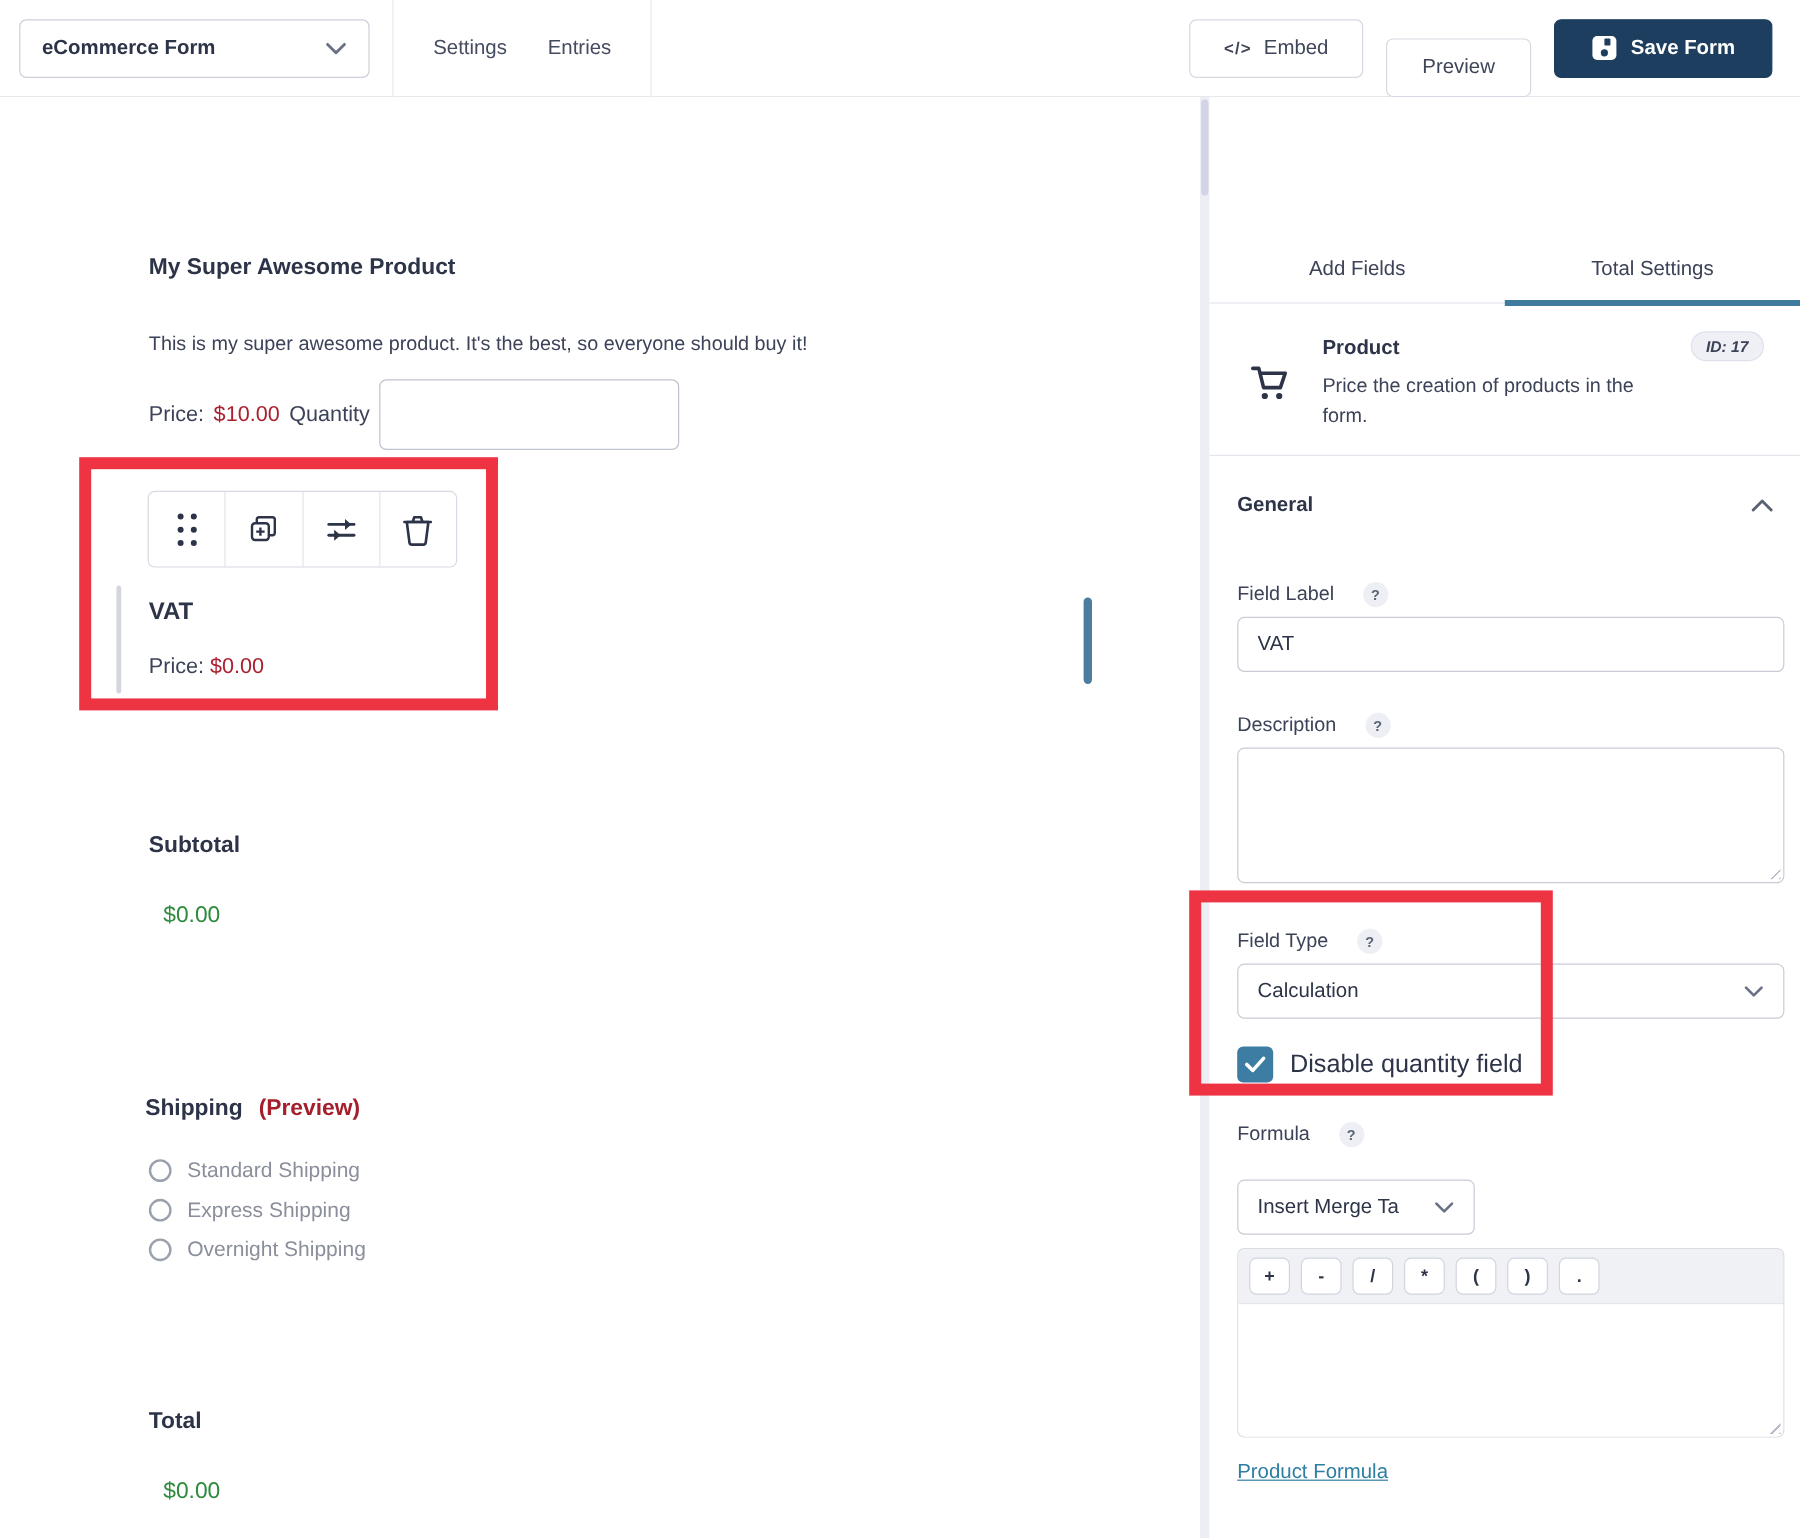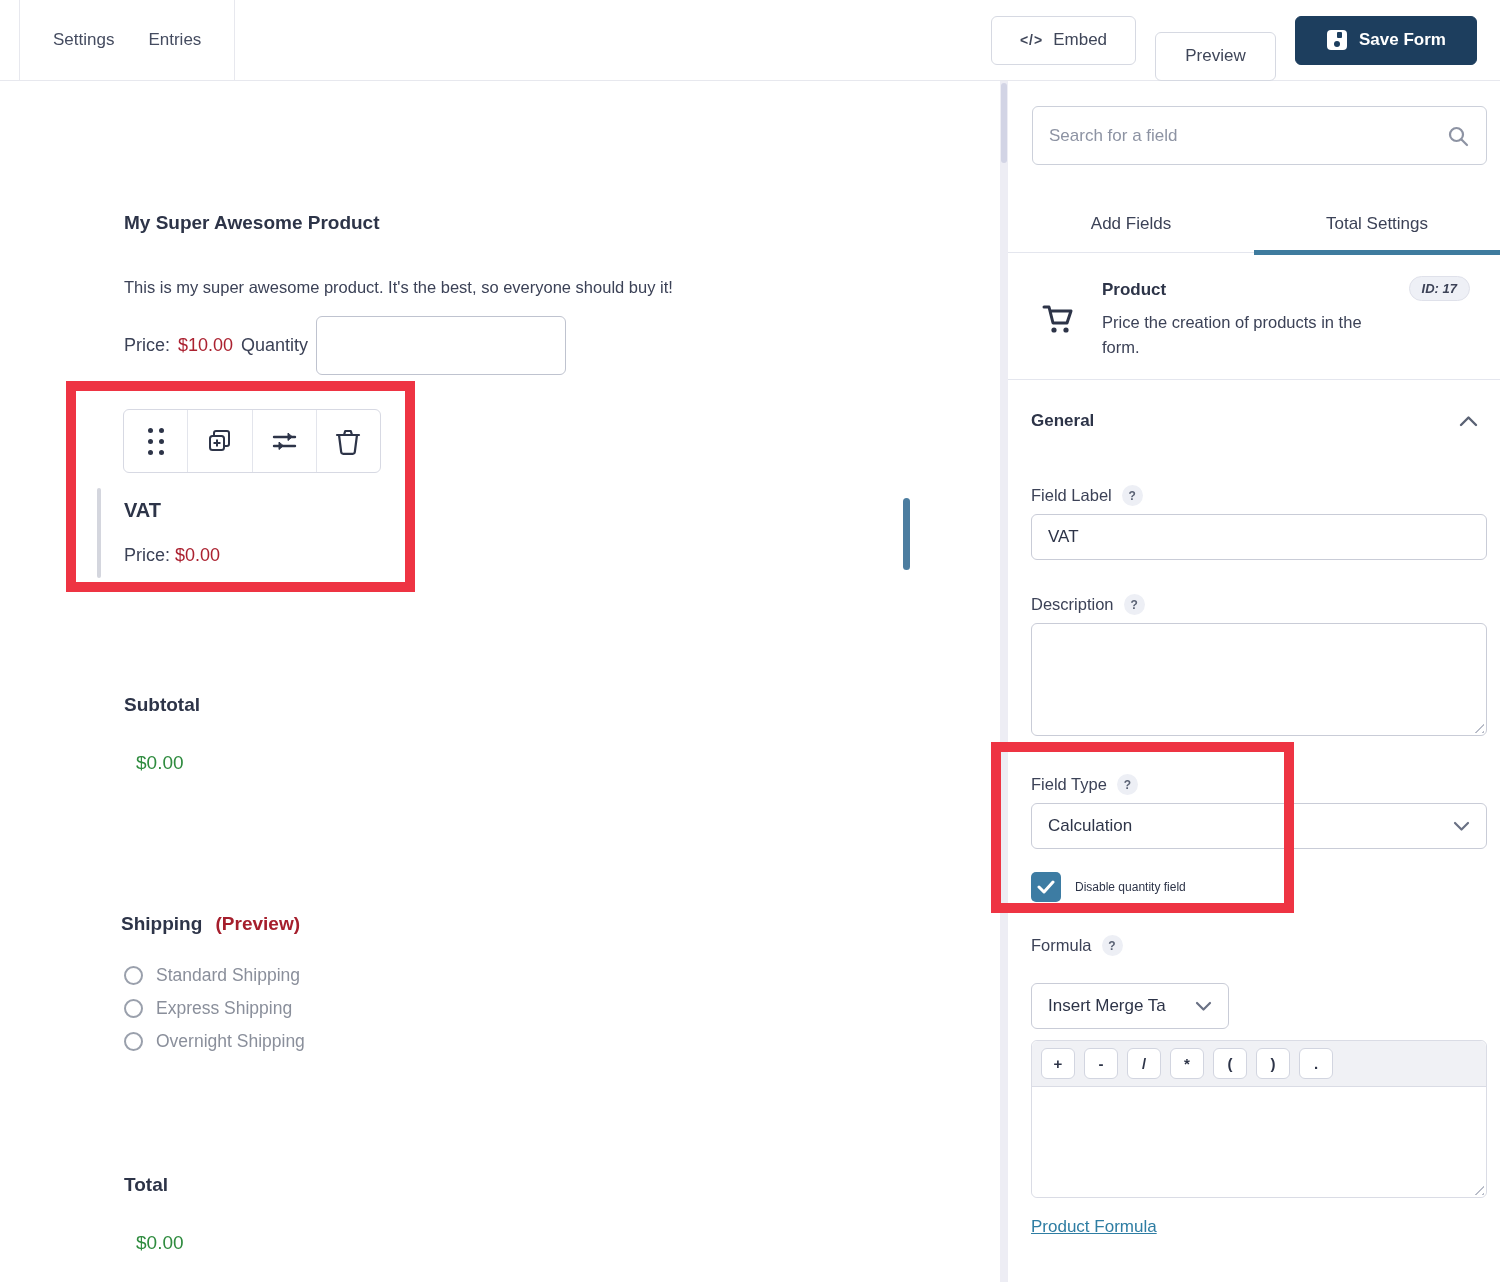--- a/index.html
+++ b/index.html
@@ -60,42 +60,50 @@
   .search-wrap input::placeholder{color:var(--muted);}
   .tabs{left:0;top:114px;width:492px;height:58px;display:flex;border-bottom:1px solid #e4e6ee;}
   .tab{flex:1;display:flex;align-items:center;justify-content:center;font-size:17px;color:var(--body);cursor:pointer;position:relative;}
   .tab.active::after{content:"";position:absolute;left:0;right:0;bottom:-3px;height:5px;background:var(--accent-teal);}
   .finfo{left:0;top:189px;width:492px;height:110px;border-bottom:1px solid #e4e6ee;}
   .finfo .cart{position:absolute;left:33px;top:33px;}
   .finfo .fname{position:absolute;left:94px;top:10px;font-size:17px;font-weight:bold;color:var(--ink);}
   .finfo .fdesc{position:absolute;left:94px;top:40px;width:290px;font-size:16.5px;line-height:25px;color:var(--body);}
   .id-badge{position:absolute;right:30px;top:6px;background:#eef0f6;border:1px solid #dfe1ea;border-radius:13px;padding:4px 12px;font-size:13px;font-weight:bold;color:var(--body);font-style:italic;}
   .sec-head{left:23px;top:330px;width:447px;display:flex;align-items:center;justify-content:space-between;font-size:17px;font-weight:bold;color:var(--ink);cursor:pointer;}
-  .opt-label{display:flex;align-items:center;gap:10px;font-size:16.5px;color:var(--body);}
+  .opt-label{display:flex;align-items:center;gap:24px;font-size:16.5px;color:var(--body);}
   .qmark{width:21px;height:21px;border-radius:50%;background:#edeff5;color:#5a6274;font-size:12px;font-weight:bold;display:inline-flex;align-items:center;justify-content:center;cursor:pointer;}
   .txt-input{width:456px;height:46px;border:1px solid var(--ctl-border);border-radius:6px;font-size:17px;color:var(--ink);padding:0 16px;font-family:inherit;background:#fff;}
   .txt-area{width:456px;height:113px;border:1px solid var(--ctl-border);border-radius:6px;background:#fff;position:relative;}
   .grip{position:absolute;right:2px;bottom:2px;width:11px;height:11px;background:repeating-linear-gradient(-45deg,#b9bdc9 0 1.5px,transparent 1.5px 5px);clip-path:polygon(100% 0,100% 100%,0 100%);}
   .select{width:456px;height:46px;border:1px solid var(--ctl-border);border-radius:6px;background:#fff;display:flex;align-items:center;justify-content:space-between;padding:14px 16px;font-size:17px;color:var(--ink);cursor:pointer;}
   .select.small{width:198px;margin-top:16px;}
   .select .txt{white-space:nowrap;overflow:hidden;max-width:82%;}
   .cb-row{display:flex;align-items:center;gap:14px;cursor:pointer;}
   .checkbox{width:30px;height:30px;border-radius:5px;background:#3d7ca3;display:flex;align-items:center;justify-content:center;}
-  .cb-label{font-size:12px;color:var(--ink);}
+  .cb-label{font-size:21px;color:var(--ink);}
   .calc{left:23px;top:959px;width:456px;border:1px solid #dadce5;border-radius:6px;background:#fff;}
   .calc-head{height:46px;background:#f0f1f5;border-bottom:1px solid #dadce5;border-radius:6px 6px 0 0;display:flex;align-items:center;padding:0 9px;gap:9px;}
   .op-btn{min-width:34px;height:31px;padding:0 10px;background:#fff;border:1px solid #d2d5e0;border-radius:6px;font-size:15px;font-weight:bold;color:var(--ink);display:flex;align-items:center;justify-content:center;cursor:pointer;}
   .calc-body{height:110px;position:relative;border-radius:0 0 6px 6px;background:#fff;}
   .v-link{font-size:17px;color:var(--link-teal);text-decoration:underline;cursor:pointer;}
   svg{display:block;}
 </style>
 </head>
 <body>
 
 <div class="topbar">
+  <div class="form-select">
+    <span>eCommerce Form</span>
+    <span>
+      <svg width="18" height="11" viewBox="0 0 18 11">
+          <polyline points="2,2 9,9 16,2" fill="none" stroke="#6a7184" stroke-width="2.4" stroke-linecap="round" stroke-linejoin="round"></polyline>
+        </svg>
+    </span>
+  </div>
   <div class="tb-divider tb-div1"></div>
   <div class="tb-nav">
     <span class="tb-link">Settings</span>
     <span class="tb-link">Entries</span>
   </div>
   <div class="tb-divider"></div>
   <div class="tb-spacer"></div>
   <div class="tb-actions">
     <div class="btn btn-embed">
       <span class="code-glyph">&lt;/&gt;</span>
@@ -207,29 +215,20 @@
 
   <div class="abs canvas-scroll-thumb"></div>
 </div>
 
 <div class="vscroll">
   <div class="thumb"></div>
 </div>
 
 <div class="sidebar">
 
-  <div class="abs search-wrap">
-    <input type="text" placeholder="Search for a field" style="">
-    <span>
-      <svg width="24" height="24" viewBox="0 0 24 24" fill="none" stroke="#8d93a3" stroke-width="2.2" stroke-linecap="round">
-        <circle cx="10.5" cy="10.5" r="6.5"></circle>
-          <line x1="15.5" y1="15.5" x2="21" y2="21"></line>
-      </svg>
-    </span>
-  </div>
 
   <div class="abs tabs">
     <div class="tab">Add Fields</div>
     <div class="tab active">Total Settings</div>
   </div>
 
   <div class="abs finfo">
     <span class="cart">
       <svg width="36" height="34" viewBox="0 0 36 34" fill="none" stroke="#2d3448" stroke-width="3" stroke-linecap="round" stroke-linejoin="round">
         <path d="M3 4 h5 l4 16 h14 l4-12 H10" fill="none"></path>

